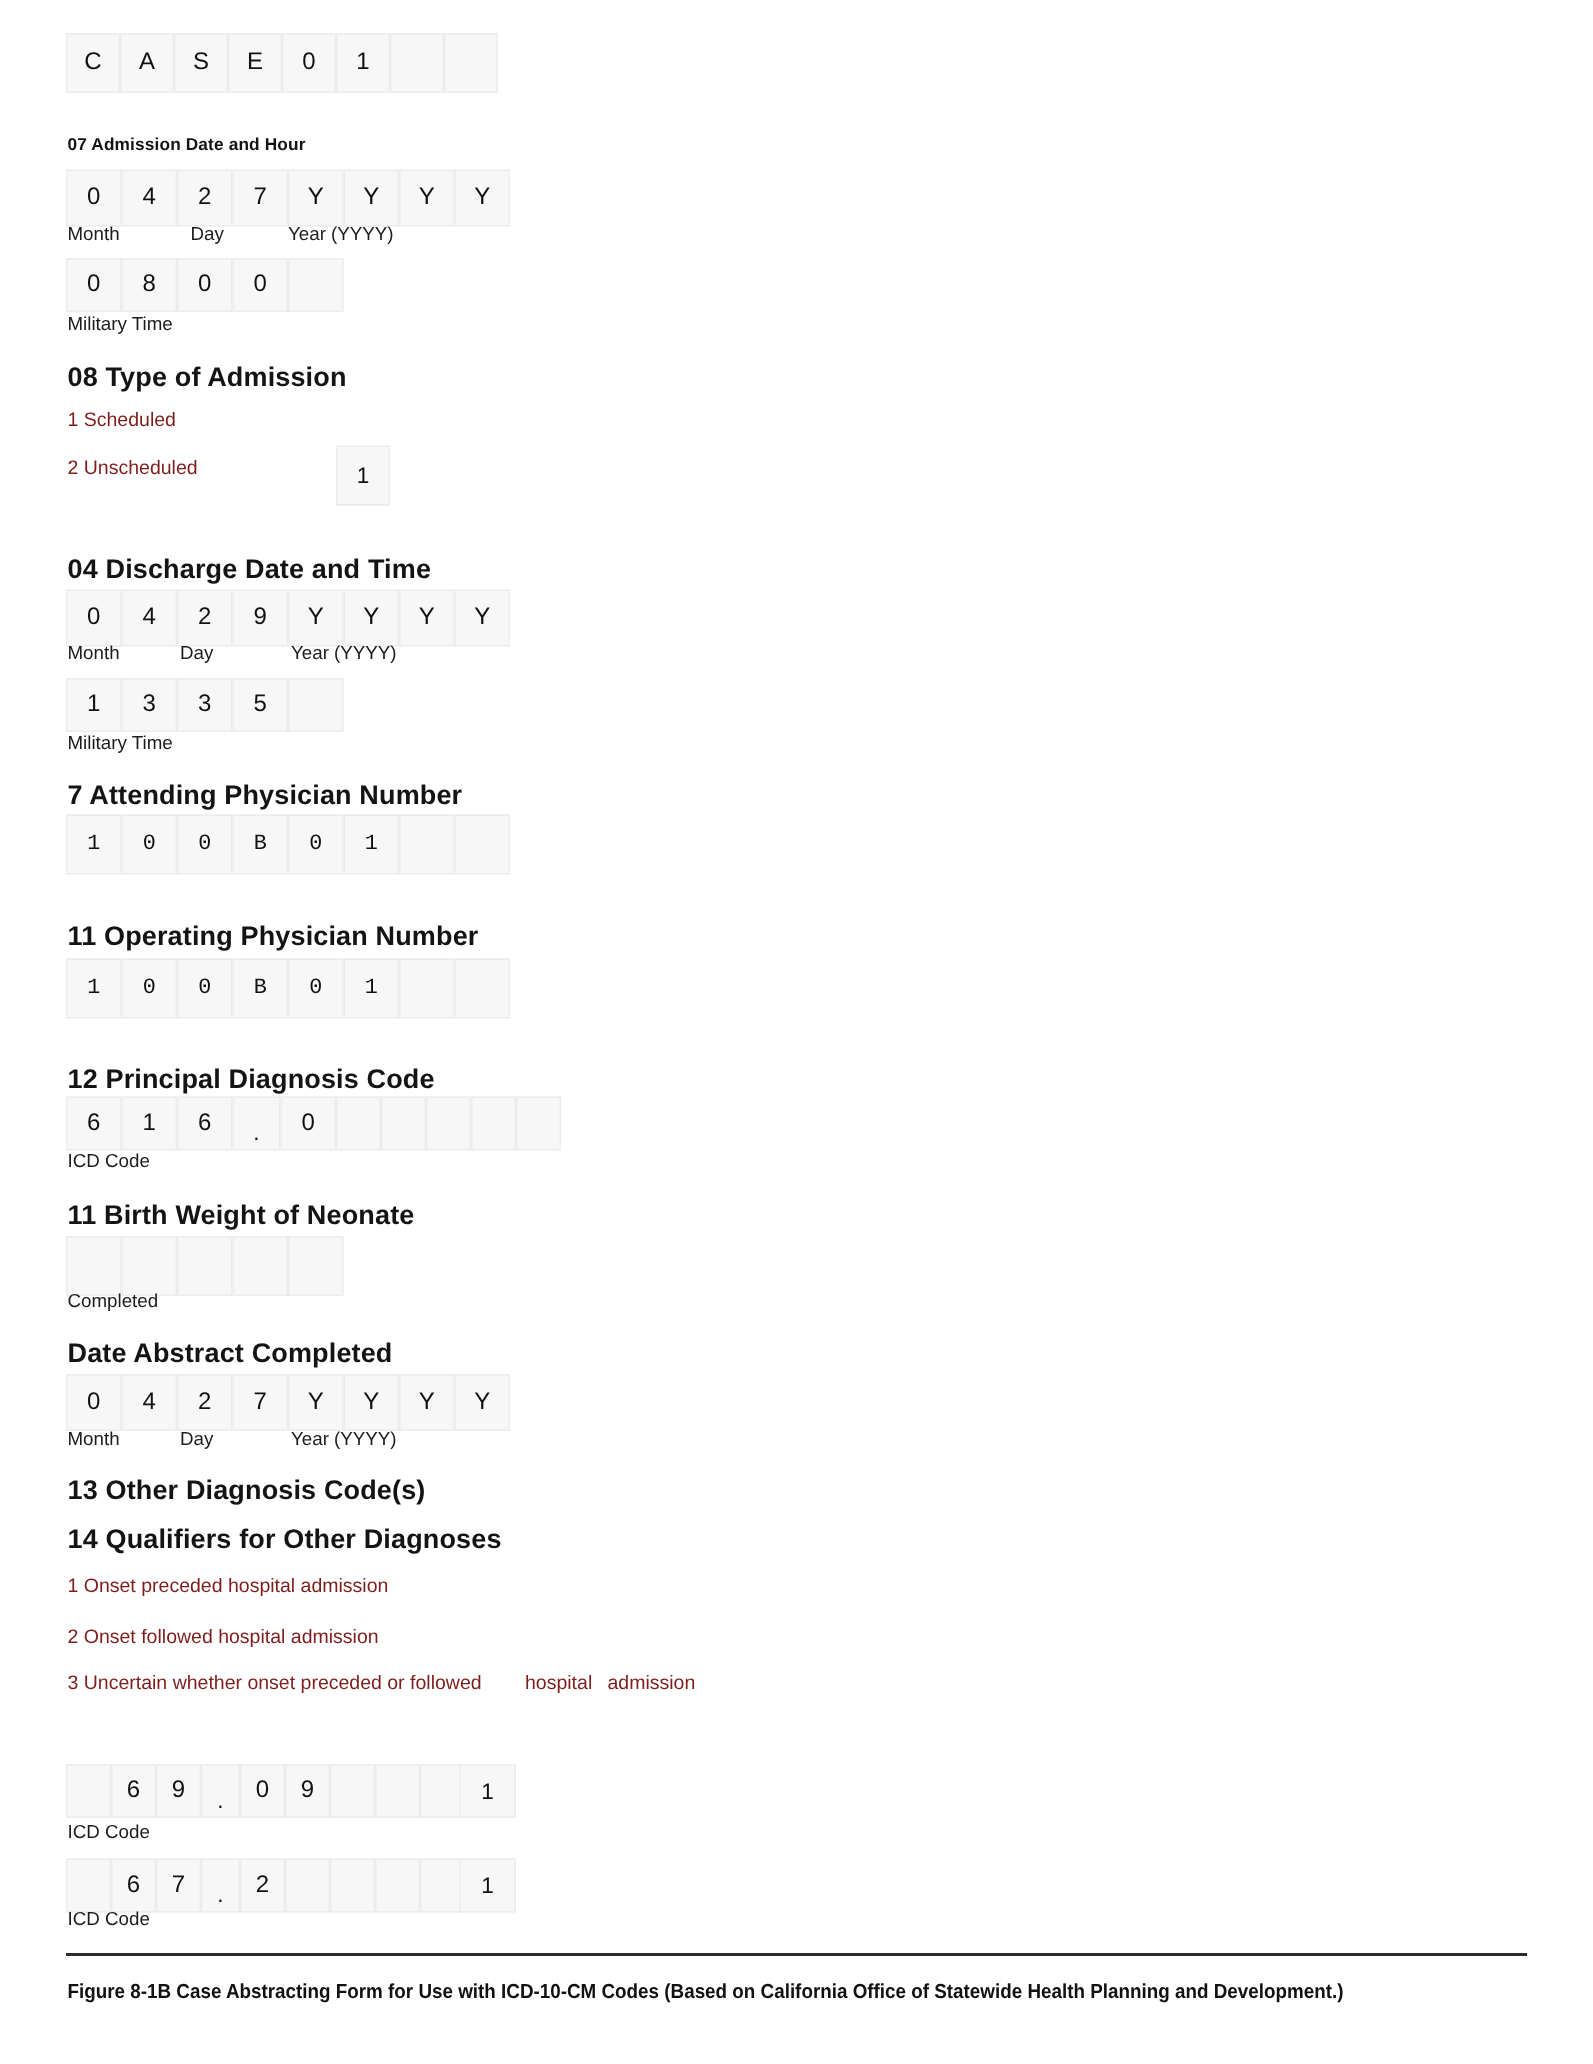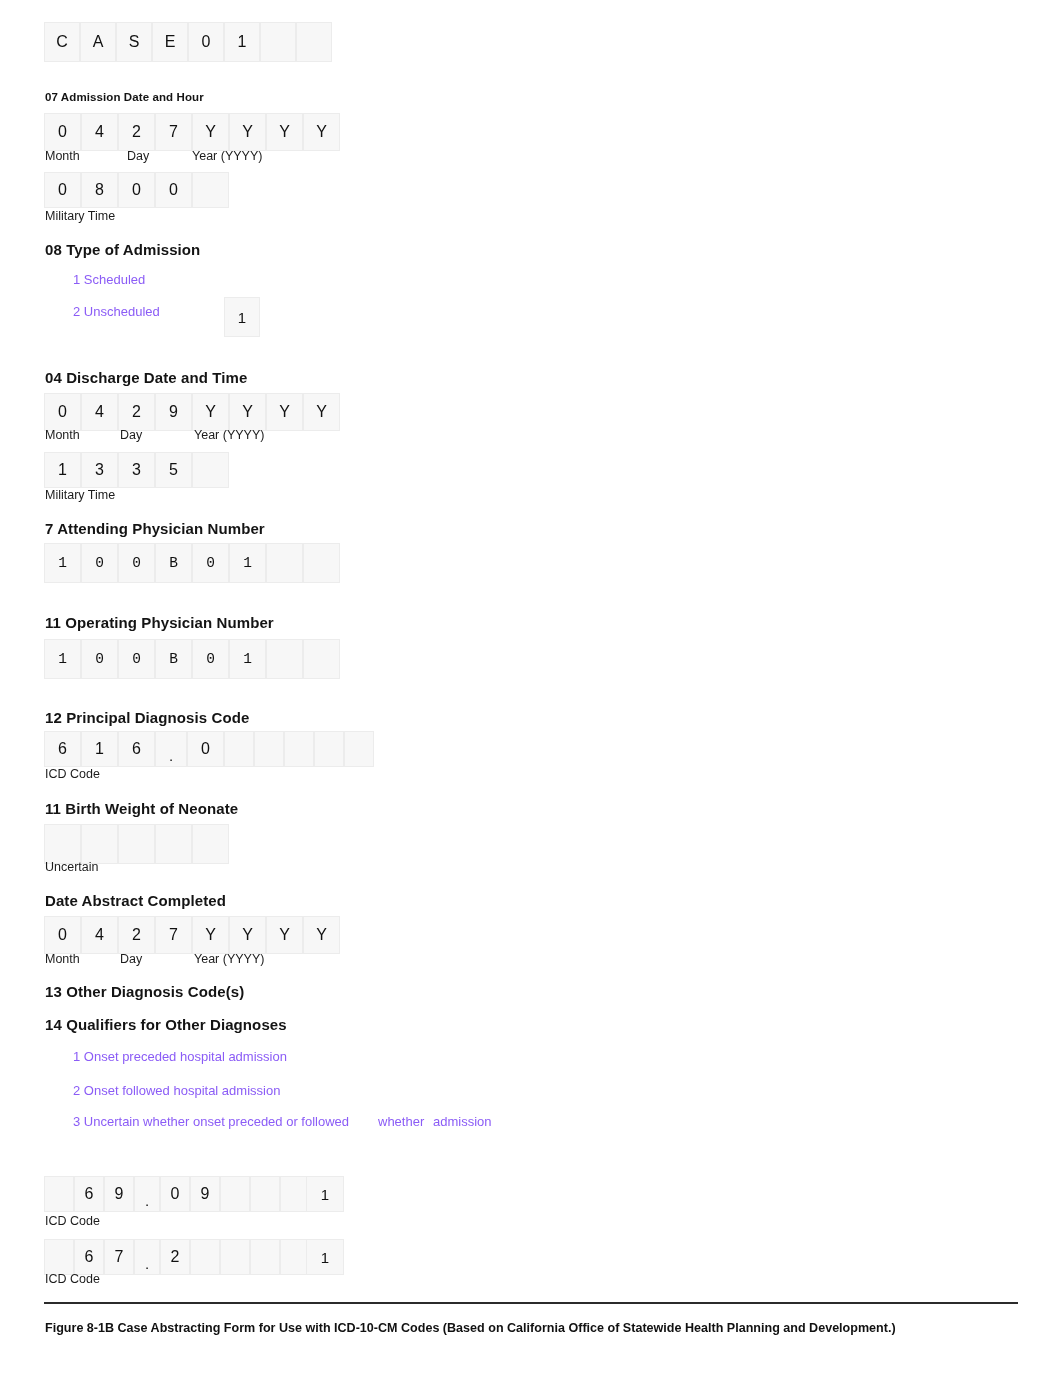--- a/index.html
+++ b/index.html
@@ -21,36 +21,35 @@
     left: 0; top: 0;
     width: 1062px;
     height: 1376px;
   }
 
   
   .abs { position: absolute; }
 
   
   .heading {
-    font-size: 15px;
+    font-size: 18px;
     font-weight: bold;
     color: #141414;
     letter-spacing: 0.1px;
     white-space: nowrap;
   }
   .heading.small {
     font-size: 11.5px;
   }
 
   
   .bodyline {
     font-size: 13px;
-    color: #8b5cf6;
+    color: #7f1d1d;
     white-space: nowrap;
-    margin-left: 28px;
   }
 
   
   .sublabel {
     position: absolute;
     font-size: 12.5px;
     color: #1c1c1c;
     white-space: nowrap;
     text-align: center;
   }
@@ -244,21 +243,21 @@
   <div class="sublabel" style="left:45px; top:767px;">ICD Code</div>
 
   <div class="abs heading" style="left:45px; top:800px;">11 Birth Weight of Neonate</div>
   <div class="boxrow" style="left:44px; top:824px;">
     <div class="cell blank" style="width:37px;height:40px;"></div>
     <div class="cell blank" style="width:37px;height:40px;"></div>
     <div class="cell blank" style="width:37px;height:40px;"></div>
     <div class="cell blank" style="width:37px;height:40px;"></div>
     <div class="cell blank" style="width:37px;height:40px;"></div>
   </div>
-  <div class="sublabel" style="left:45px; top:860px;">Uncertain</div>
+  <div class="sublabel" style="left:45px; top:860px;">Completed</div>
 
   <div class="abs heading" style="left:45px; top:892px;">Date Abstract Completed</div>
   <div class="boxrow" style="left:44px; top:916px;">
     <div class="cell" style="width:37px;height:38px;">0</div>
     <div class="cell" style="width:37px;height:38px;">4</div>
     <div class="cell" style="width:37px;height:38px;">2</div>
     <div class="cell" style="width:37px;height:38px;">7</div>
     <div class="cell" style="width:37px;height:38px;">Y</div>
     <div class="cell" style="width:37px;height:38px;">Y</div>
     <div class="cell" style="width:37px;height:38px;">Y</div>
@@ -267,21 +266,21 @@
   <div class="sublabel" style="left:45px; top:952px;">Month</div>
   <div class="sublabel" style="left:120px; top:952px;">Day</div>
   <div class="sublabel" style="left:194px; top:952px;">Year (YYYY)</div>
 
   <div class="abs heading" style="left:45px; top:983px;">13 Other Diagnosis Code(s)</div>
 
   <div class="abs heading" style="left:45px; top:1016px;">14 Qualifiers for Other Diagnoses</div>
   <div class="abs bodyline" style="left:45px; top:1049px;">1 Onset preceded hospital admission</div>
   <div class="abs bodyline" style="left:45px; top:1083px;">2 Onset followed hospital admission</div>
   <div class="abs bodyline" style="left:45px; top:1114px;">3 Uncertain whether onset preceded or followed</div>
-  <div class="abs bodyline" style="left:350px; top:1114px;">whether</div>
+  <div class="abs bodyline" style="left:350px; top:1114px;">hospital</div>
   <div class="abs bodyline" style="left:405px; top:1114px;">admission</div>
 
   <div class="boxrow" style="left:44px; top:1176px;">
     <div class="cell blank" style="width:30px;height:36px;"></div>
     <div class="cell" style="width:30px;height:36px;">6</div>
     <div class="cell" style="width:30px;height:36px;">9</div>
     <div class="cell dotcell" style="width:26px;height:36px;">.</div>
     <div class="cell" style="width:30px;height:36px;">0</div>
     <div class="cell" style="width:30px;height:36px;">9</div>
     <div class="cell blank" style="width:30px;height:36px;"></div>

